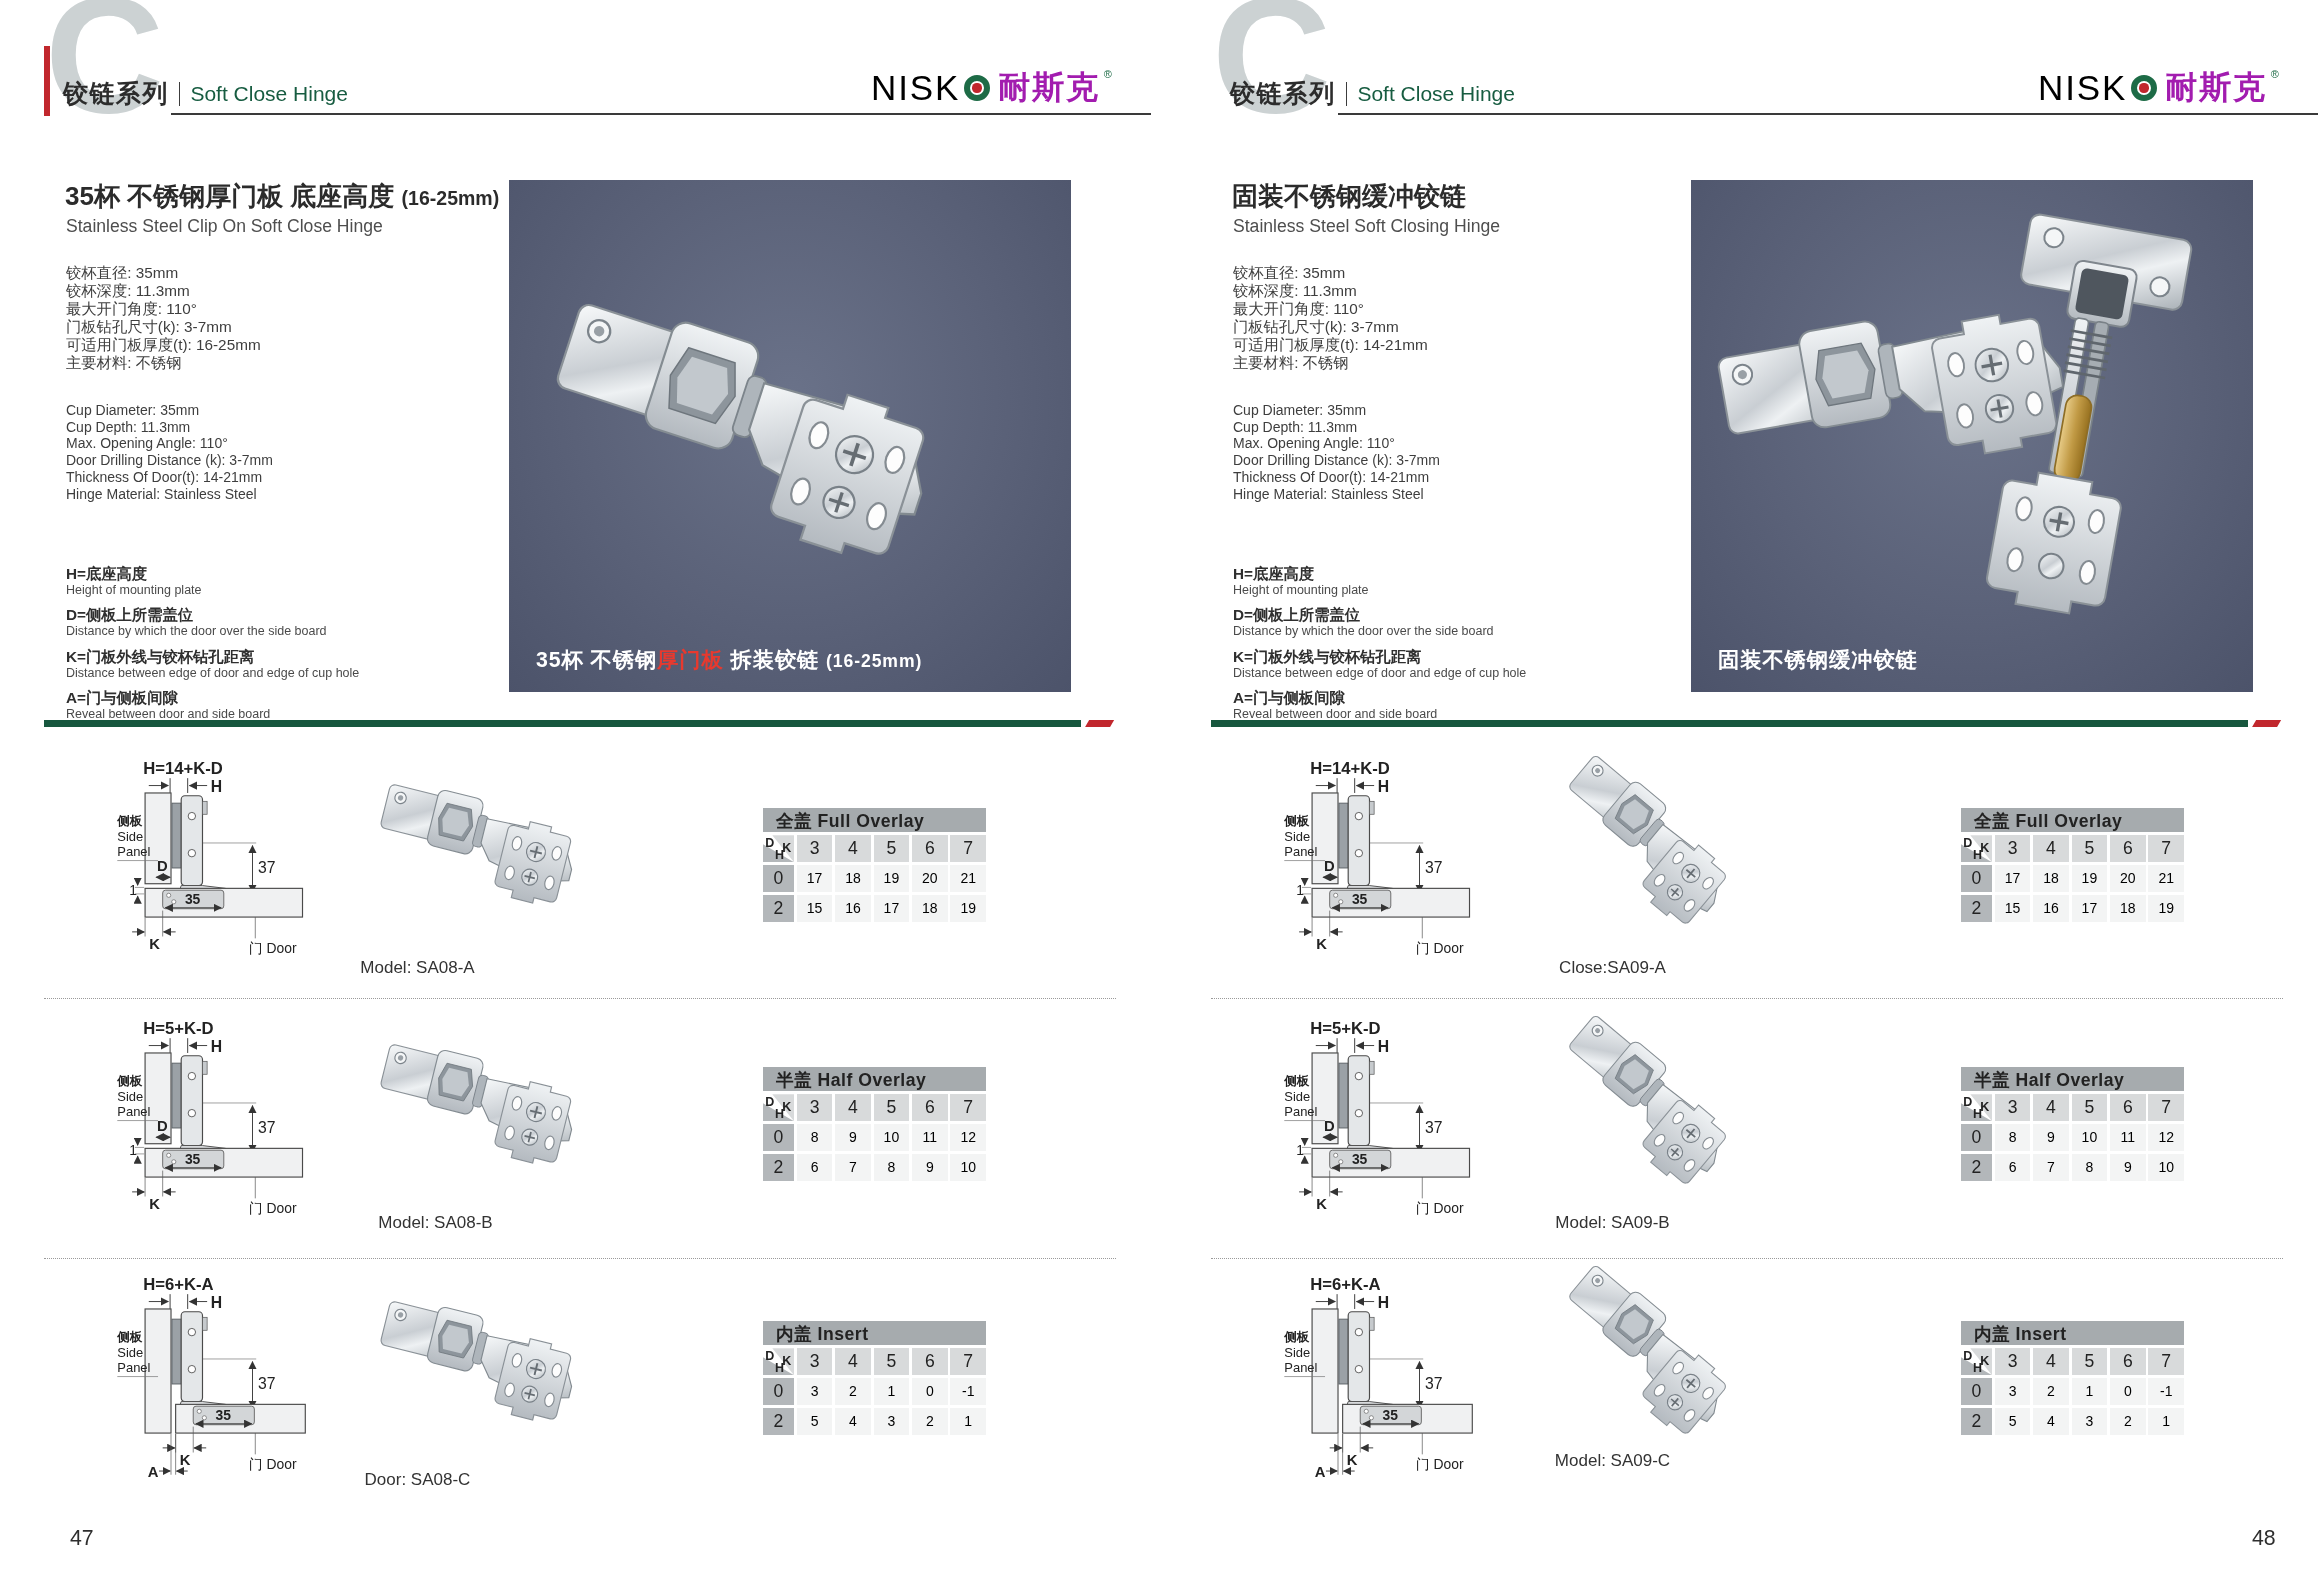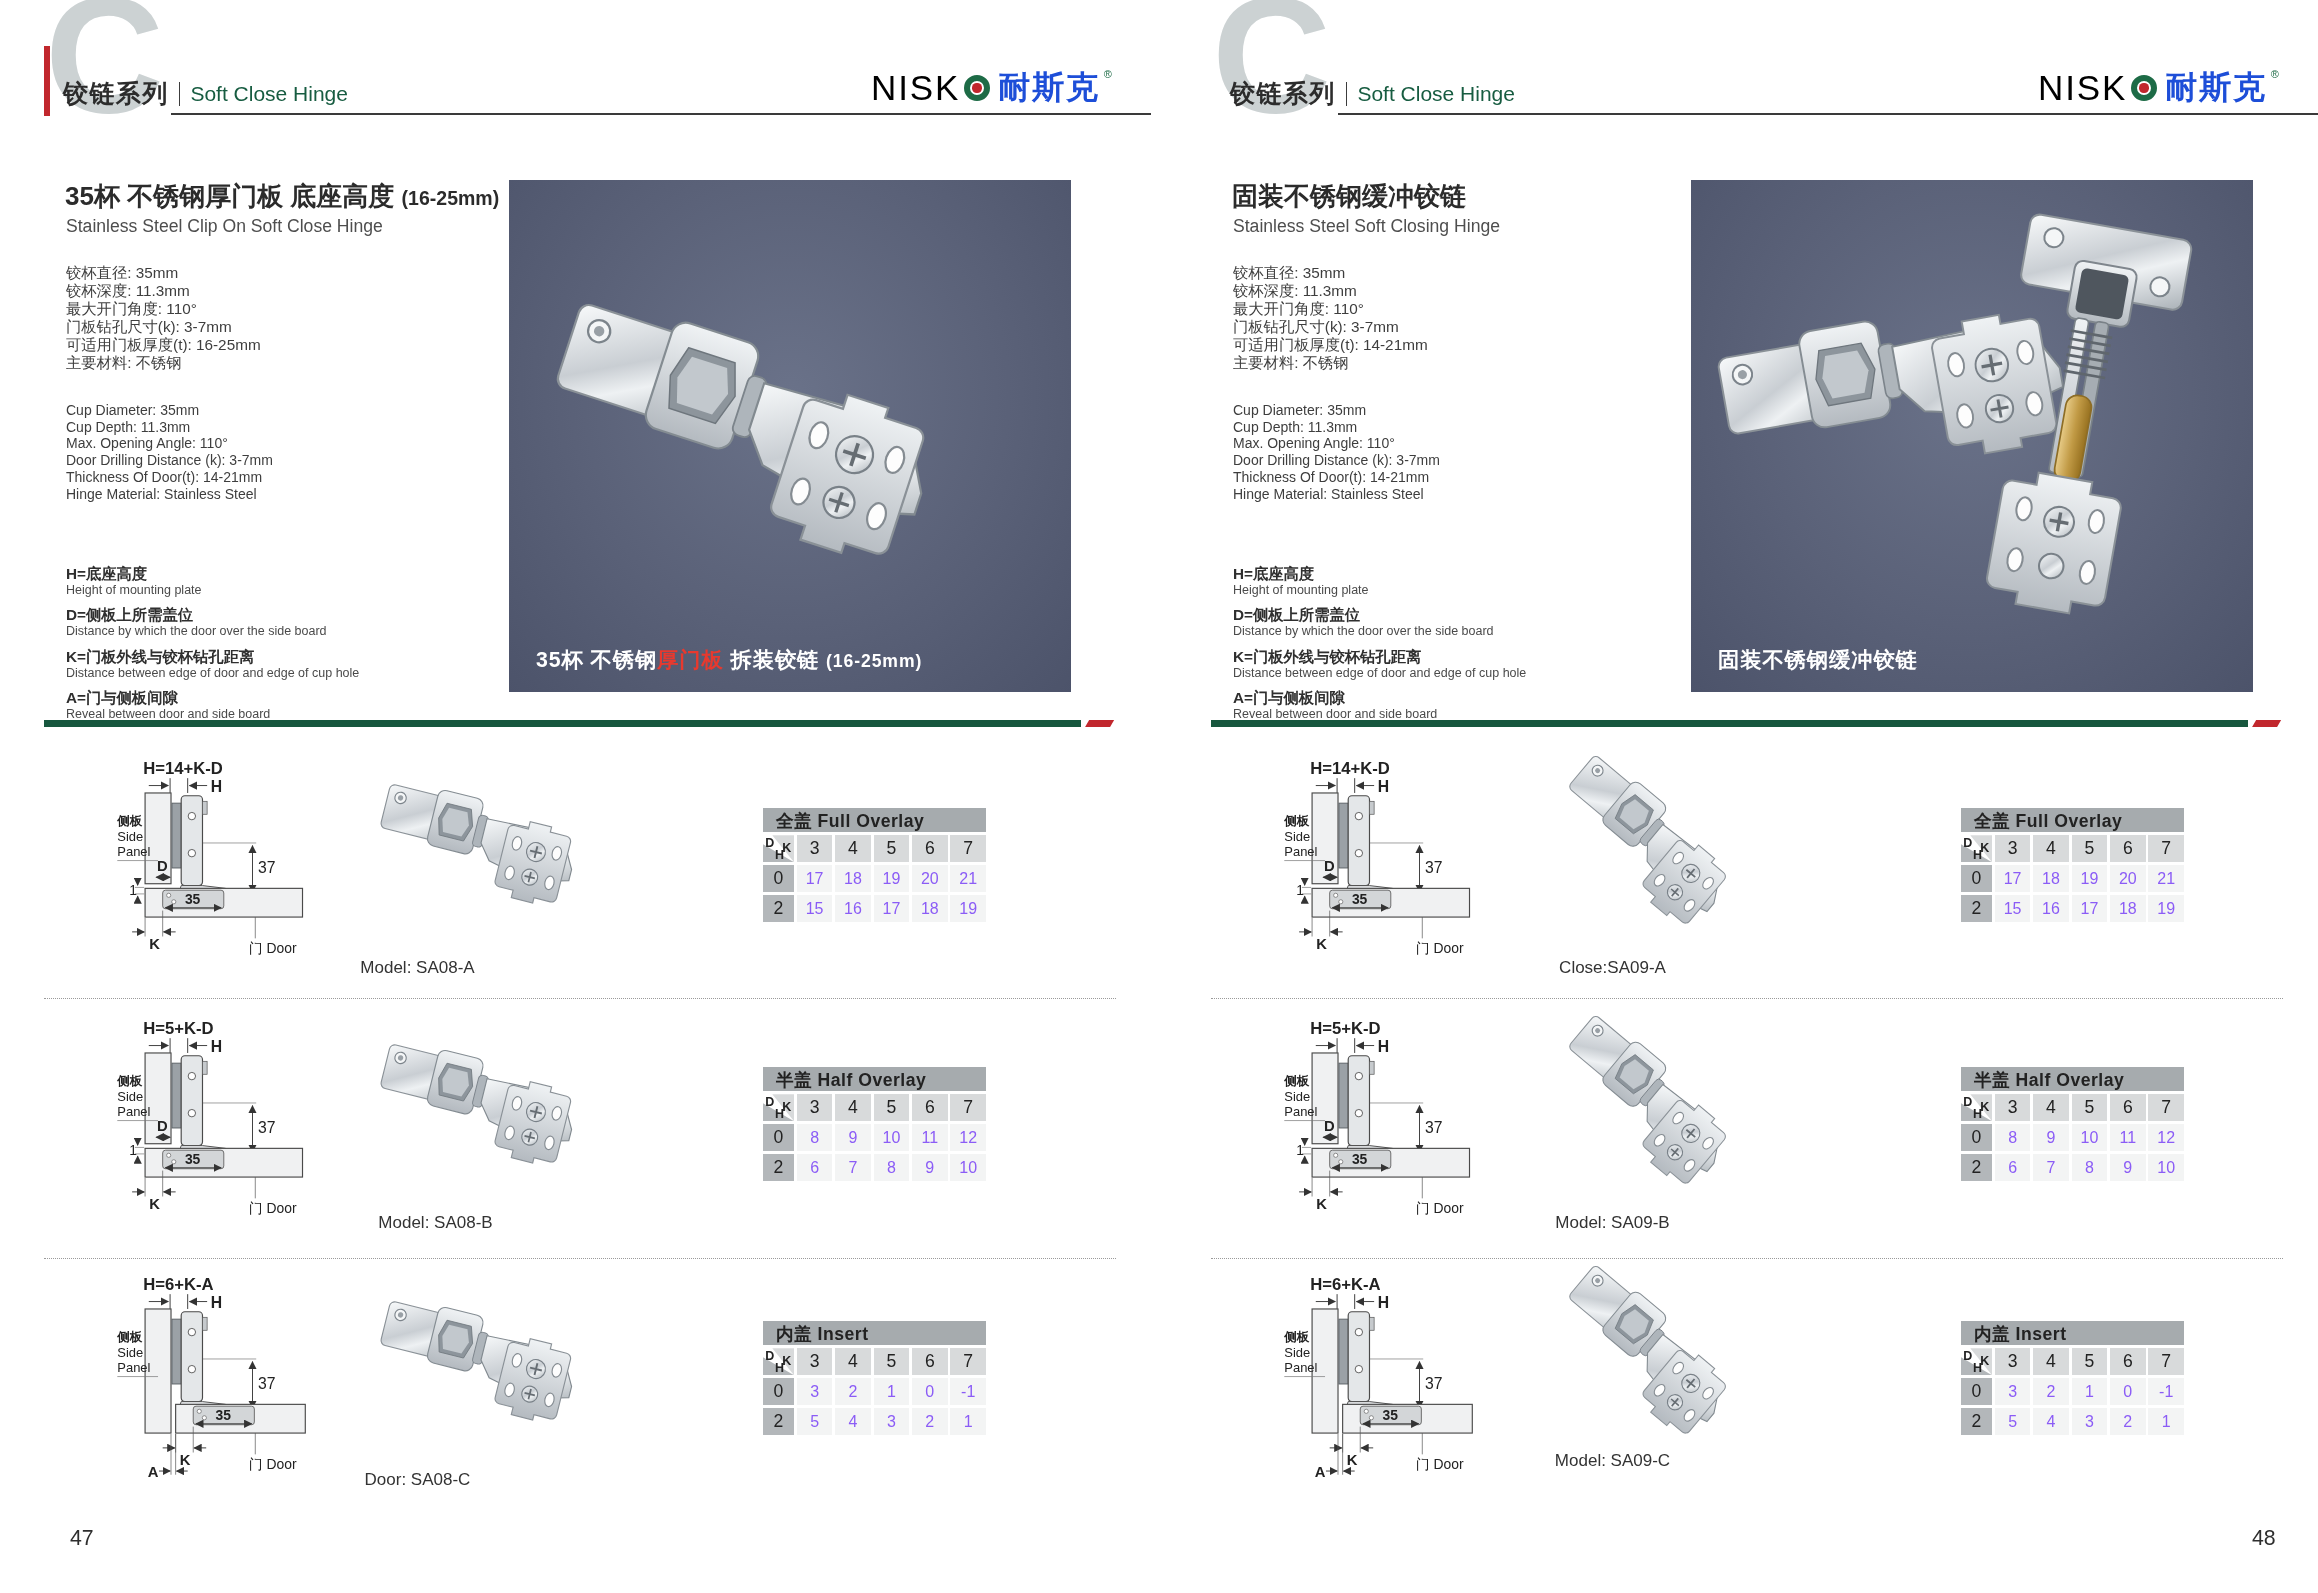--- a/index.html
+++ b/index.html
@@ -20,21 +20,21 @@
   .hdr-sep { width:1.4px; height:24px; background:#3c3c3c; }
   .hdr-en  { font-size:21px; color:#175c41;text-align:right; }
   .hdr-rule{ position:absolute; height:2.3px; background:#3a3a3a; }
 
   .logo { position:absolute; display:flex; align-items:center; gap:3.7px; }
   .logo-latin { font-size:35px; font-weight:400; color:#000000; letter-spacing:1.9px; }
   .logo-o   { width:26px; height:26px; border:6px solid #1d6b46; border-radius:50%;
               position:relative; display:inline-block; }
   .logo-dot { position:absolute; inset:0; margin:auto; width:9.3px; height:9.3px;
               background:#c1272d; border-radius:50%; }
-  .logo-cn  { font-size:32px; font-weight:700; color:#1d4ed8; margin-left:4.6px; letter-spacing:1.9px; }
+  .logo-cn  { font-size:32px; font-weight:700; color:#a21caf; margin-left:4.6px; letter-spacing:1.9px; }
   .logo-reg { font-size:11px; color:#1d6b46; align-self:flex-start; margin-top:1.9px; }
 
   .title-cn { position:absolute; font-size:26px; font-weight:700; color:#2b2b2b; }
   .title-suffix { font-size:19.5px; font-weight:700; }
   .title-en { position:absolute; font-size:17.6px; color:#4e4e4e; }
 
   .specs-cn,.specs-en,.legend { position:absolute; }
   .spec-line-cn { font-size:15.3px; color:#3e3e3e; line-height:18px; }
   .spec-line-en { font-size:14px; color:#3e3e3e; line-height:16.7px; }
 
@@ -60,21 +60,21 @@
   .model     { position:absolute; font-size:17px; color:#333333; text-align:center; }
   .pageno    { position:absolute; font-size:21.3px; color:#2e2e2e; }
 
   .tbl { position:absolute; width:223px; }
   .tbl-title { height:24px; background:#a6abae; color:#222; font-size:17.6px; font-weight:700;
                line-height:27px; padding-left:13px; letter-spacing:0.5px; }
   .tbl-grid  { display:grid; grid-template-columns:31px repeat(5,1fr); gap:2.8px;
                grid-auto-rows:27px; margin-top:3.2px; }
   .tbl-hc { background:#d8dadb; text-align:center; line-height:27px; font-size:17.6px; color:#222; }
   .tbl-rh { background:#b3b7ba; text-align:center; line-height:27px; font-size:17.6px; color:#222; }
-  .tbl-dc { background:#f3f4f4; text-align:center; line-height:27px; font-size:16px; color:#8b5cf6; }
+  .tbl-dc { background:#f3f4f4; text-align:center; line-height:27px; font-size:14px; color:#000000; }
   .tbl-corner { position:relative; background:#ffffff; overflow:hidden; }
   .tri-k { position:absolute; inset:0; background:#d8dadb; clip-path:polygon(30% 0,100% 0,100% 100%); }
   .tri-h { position:absolute; inset:0; background:#b3b7ba; clip-path:polygon(0 100%,100% 100%,0 34%); }
   .tbl-corner b { position:absolute; font-size:12.5px; font-weight:600; color:#222; font-style:normal; }
   .cl-d { left:2.3px;  top:0.5px; }
   .cl-k { right:2.8px; top:6px; }
   .cl-h { left:12px; bottom:0px; }
 </style>
 </head>
 <body>

